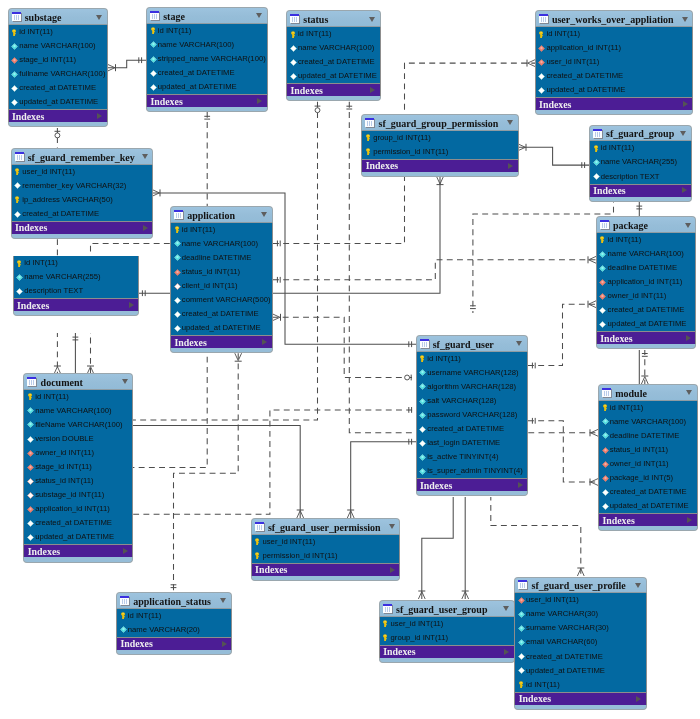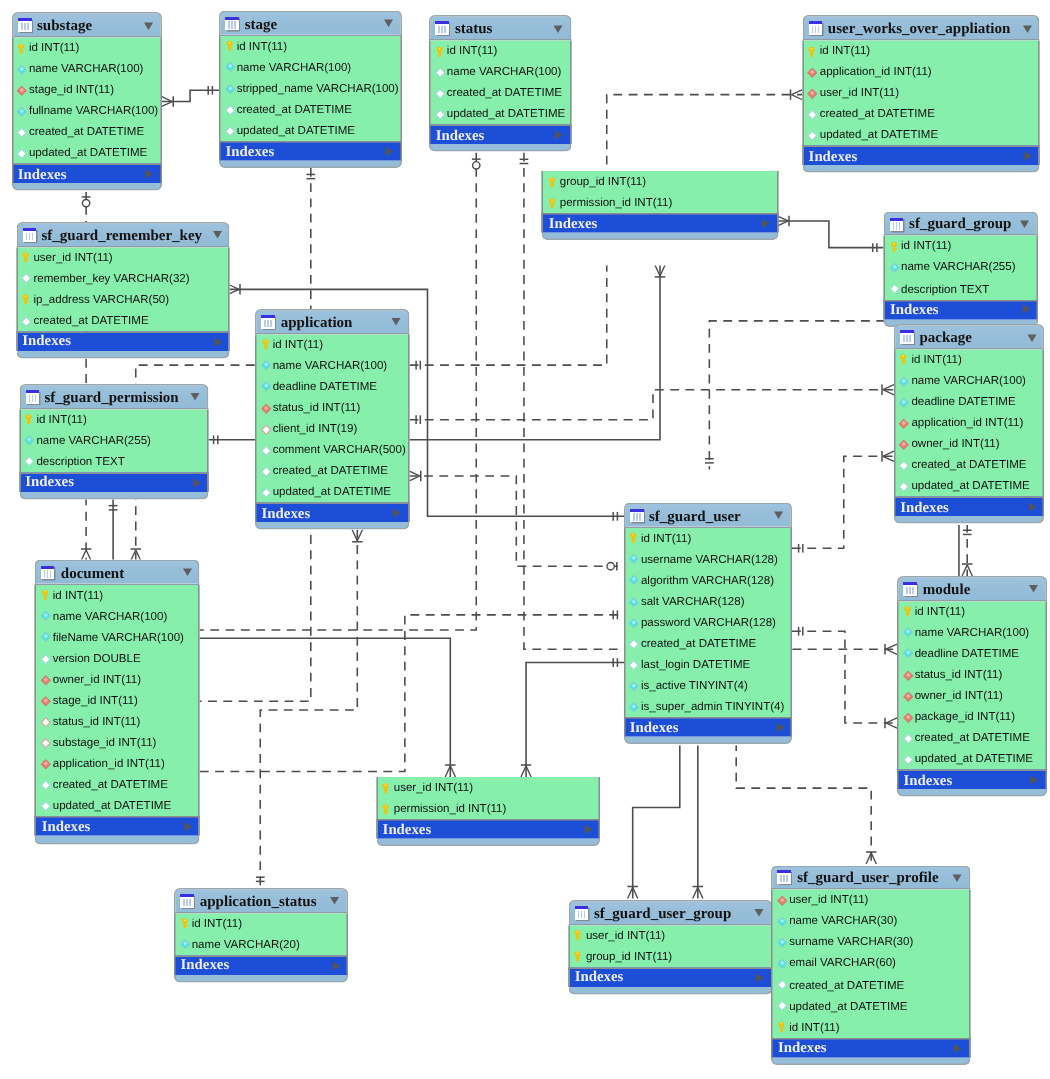--- a/index.html
+++ b/index.html
@@ -17,27 +17,27 @@
        box-sizing:border-box;overflow:hidden;}
   .tbl .hdr .tname{position:absolute;left:16.2px;top:1.5px;font-size:10px;font-weight:bold;
        color:#131313;white-space:nowrap;line-height:13px;
        font-family:"Liberation Serif",serif;}
   .tbl .hdr .ticon{position:absolute;left:3px;top:2.8px;width:10px;height:10px;
        line-height:0;display:block;}
   .tbl .hdr .caret{position:absolute;right:4.6px;top:5.4px;width:0;height:0;
        border-left:3.05px solid transparent;border-right:3.05px solid transparent;
        border-top:5.6px solid #5e5e5e;}
   .tbl .body{border-left:1px solid #8d8d8d;border-right:1px solid #8d8d8d;
-       background:#86efac;box-sizing:border-box;}
+       background:#0369a1;box-sizing:border-box;}
   .tbl .row{position:relative;height:14.09px;}
   .tbl .row .ico{position:absolute;left:2.7px;top:3.8px;width:7px;height:7px;
        line-height:0;display:block;}
   .tbl .row .lbl{position:absolute;left:10.8px;top:2.1px;font-size:7.7px;color:#101010;
        white-space:nowrap;line-height:10px;font-family:"Liberation Sans",sans-serif;}
-  .tbl .idx{position:relative;height:13.1px;background:#1d4ed8;
+  .tbl .idx{position:relative;height:13.1px;background:#4c1d95;
        border-left:1px solid #8d8d8d;border-right:1px solid #8d8d8d;
        border-top:1px solid #8d8d8d;box-sizing:border-box;}
   .tbl .idx .itxt{position:absolute;left:3.4px;top:0.6px;font-size:9.9px;
        font-weight:bold;color:#eeeeee;font-family:"Liberation Serif",serif;
        line-height:11px;}
   .tbl .idx .arrow{position:absolute;right:4.4px;top:2.9px;width:0;height:0;
        border-top:3.05px solid transparent;border-bottom:3.05px solid transparent;
        border-left:5.8px solid #545454;}
   .tbl .foot{height:5.1px;background:#96bdd8;border-radius:0 0 4px 4px;
        border:1px solid #9aa7ae;border-top:none;box-sizing:border-box;}
@@ -450,20 +450,34 @@
           <span class="lbl">updated_at DATETIME</span>
         </div>
       </div>
       <div class="idx">
         <span class="itxt">Indexes</span>
         <span class="arrow"></span>
       </div>
       <div class="foot"></div>
     </div>
     <div class="tbl" style="left: 361.4px; top: 114px; width: 157.4px; height: 62.88px;">
+      <div class="hdr">
+        <span class="ticon"><svg viewBox="0 0 10 10" width="10" height="10" shape-rendering="crispEdges">
+            <rect x="1" y="1" width="9" height="9" fill="#808894"></rect>
+            <rect x="0" y="0" width="9" height="9" fill="#fbfdff"></rect>
+            <rect x="0" y="0" width="9" height="2" fill="#3b30e0"></rect>
+            <g fill="#b9cbe8">
+              <rect x="2" y="3" width="1" height="5"></rect>
+              <rect x="4" y="3" width="1" height="5"></rect>
+              <rect x="6" y="3" width="1" height="5"></rect>
+            </g>
+          </svg></span>
+        <span class="tname">sf_guard_group_permission</span>
+        <span class="caret"></span>
+      </div>
       <div class="body">
         <div class="row">
           <span class="ico"><svg viewBox="0 0 7 7" width="7" height="7">
               <path d="M3.05 0.15 C4.3 0.15 5.0 1.05 5.0 2.05 C5.0 2.8 4.6 3.4 3.95 3.7 L3.95 4.25 L4.95 4.25 L4.95 5.15 L3.95 5.15 L3.95 6.95 L2.2 6.95 L2.2 3.7 C1.5 3.4 1.1 2.8 1.1 2.05 C1.1 1.05 1.8 0.15 3.05 0.15 Z" fill="#f0c40a"></path>
               <ellipse cx="3.05" cy="1.45" rx="0.5" ry="0.45" fill="#fdf0a8"></ellipse>
             </svg></span>
           <span class="lbl">group_id INT(11)</span>
         </div>
         <div class="row">
           <span class="ico"><svg viewBox="0 0 7 7" width="7" height="7">
@@ -472,21 +486,21 @@
             </svg></span>
           <span class="lbl">permission_id INT(11)</span>
         </div>
       </div>
       <div class="idx">
         <span class="itxt">Indexes</span>
         <span class="arrow"></span>
       </div>
       <div class="foot"></div>
     </div>
-    <div class="tbl" style="left: 588.9px; top: 124.8px; width: 103.1px; height: 76.97px; margin-top: 16px;">
+    <div class="tbl" style="left: 588.9px; top: 124.8px; width: 103.1px; height: 76.97px;">
       <div class="hdr">
         <span class="ticon"><svg viewBox="0 0 10 10" width="10" height="10" shape-rendering="crispEdges">
             <rect x="1" y="1" width="9" height="9" fill="#808894"></rect>
             <rect x="0" y="0" width="9" height="9" fill="#fbfdff"></rect>
             <rect x="0" y="0" width="9" height="2" fill="#3b30e0"></rect>
             <g fill="#b9cbe8">
               <rect x="2" y="3" width="1" height="5"></rect>
               <rect x="4" y="3" width="1" height="5"></rect>
               <rect x="6" y="3" width="1" height="5"></rect>
             </g>
@@ -682,21 +696,21 @@
           <span class="ico"><svg viewBox="0 0 7 7" width="7" height="7">
               <path d="M3.5 0.55 L6.45 3.5 L3.5 6.45 L0.55 3.5 Z" fill="#ed7d6d" stroke="#cf8072" stroke-width="0.8" stroke-linejoin="miter"></path>
               <path d="M3.5 1.45 L5.0 2.95 L3.5 4.45 L2.0 2.95 Z" fill="#fbcdc6" opacity="0.6"></path>
             </svg></span>
           <span class="lbl">status_id INT(11)</span>
         </div>
         <div class="row">
           <span class="ico"><svg viewBox="0 0 7 7" width="7" height="7">
               <path d="M3.5 0.55 L6.45 3.5 L3.5 6.45 L0.55 3.5 Z" fill="#ffffff" stroke="#dba79e" stroke-width="0.8" stroke-linejoin="miter"></path>
             </svg></span>
-          <span class="lbl">client_id INT(19)</span>
+          <span class="lbl">client_id INT(11)</span>
         </div>
         <div class="row">
           <span class="ico"><svg viewBox="0 0 7 7" width="7" height="7">
               <path d="M3.5 0.55 L6.45 3.5 L3.5 6.45 L0.55 3.5 Z" fill="#ffffff" stroke="#a9d9da" stroke-width="0.8" stroke-linejoin="miter"></path>
             </svg></span>
           <span class="lbl">comment VARCHAR(500)</span>
         </div>
         <div class="row">
           <span class="ico"><svg viewBox="0 0 7 7" width="7" height="7">
               <path d="M3.5 0.55 L6.45 3.5 L3.5 6.45 L0.55 3.5 Z" fill="#ffffff" stroke="#a9d9da" stroke-width="0.8" stroke-linejoin="miter"></path>
@@ -710,34 +724,20 @@
           <span class="lbl">updated_at DATETIME</span>
         </div>
       </div>
       <div class="idx">
         <span class="itxt">Indexes</span>
         <span class="arrow"></span>
       </div>
       <div class="foot"></div>
     </div>
     <div class="tbl" style="left: 12.5px; top: 256px; width: 126.4px; height: 76.97px;">
-      <div class="hdr">
-        <span class="ticon"><svg viewBox="0 0 10 10" width="10" height="10" shape-rendering="crispEdges">
-            <rect x="1" y="1" width="9" height="9" fill="#808894"></rect>
-            <rect x="0" y="0" width="9" height="9" fill="#fbfdff"></rect>
-            <rect x="0" y="0" width="9" height="2" fill="#3b30e0"></rect>
-            <g fill="#b9cbe8">
-              <rect x="2" y="3" width="1" height="5"></rect>
-              <rect x="4" y="3" width="1" height="5"></rect>
-              <rect x="6" y="3" width="1" height="5"></rect>
-            </g>
-          </svg></span>
-        <span class="tname">sf_guard_permission</span>
-        <span class="caret"></span>
-      </div>
       <div class="body">
         <div class="row">
           <span class="ico"><svg viewBox="0 0 7 7" width="7" height="7">
               <path d="M3.05 0.15 C4.3 0.15 5.0 1.05 5.0 2.05 C5.0 2.8 4.6 3.4 3.95 3.7 L3.95 4.25 L4.95 4.25 L4.95 5.15 L3.95 5.15 L3.95 6.95 L2.2 6.95 L2.2 3.7 C1.5 3.4 1.1 2.8 1.1 2.05 C1.1 1.05 1.8 0.15 3.05 0.15 Z" fill="#f0c40a"></path>
               <ellipse cx="3.05" cy="1.45" rx="0.5" ry="0.45" fill="#fdf0a8"></ellipse>
             </svg></span>
           <span class="lbl">id INT(11)</span>
         </div>
         <div class="row">
           <span class="ico"><svg viewBox="0 0 7 7" width="7" height="7">
@@ -892,21 +892,21 @@
               <path d="M3.5 0.55 L6.45 3.5 L3.5 6.45 L0.55 3.5 Z" fill="#ed7d6d" stroke="#cf8072" stroke-width="0.8" stroke-linejoin="miter"></path>
               <path d="M3.5 1.45 L5.0 2.95 L3.5 4.45 L2.0 2.95 Z" fill="#fbcdc6" opacity="0.6"></path>
             </svg></span>
           <span class="lbl">owner_id INT(11)</span>
         </div>
         <div class="row">
           <span class="ico"><svg viewBox="0 0 7 7" width="7" height="7">
               <path d="M3.5 0.55 L6.45 3.5 L3.5 6.45 L0.55 3.5 Z" fill="#ed7d6d" stroke="#cf8072" stroke-width="0.8" stroke-linejoin="miter"></path>
               <path d="M3.5 1.45 L5.0 2.95 L3.5 4.45 L2.0 2.95 Z" fill="#fbcdc6" opacity="0.6"></path>
             </svg></span>
-          <span class="lbl">package_id INT(11)</span>
+          <span class="lbl">package_id INT(5)</span>
         </div>
         <div class="row">
           <span class="ico"><svg viewBox="0 0 7 7" width="7" height="7">
               <path d="M3.5 0.55 L6.45 3.5 L3.5 6.45 L0.55 3.5 Z" fill="#ffffff" stroke="#a9d9da" stroke-width="0.8" stroke-linejoin="miter"></path>
             </svg></span>
           <span class="lbl">created_at DATETIME</span>
         </div>
         <div class="row">
           <span class="ico"><svg viewBox="0 0 7 7" width="7" height="7">
               <path d="M3.5 0.55 L6.45 3.5 L3.5 6.45 L0.55 3.5 Z" fill="#ffffff" stroke="#a9d9da" stroke-width="0.8" stroke-linejoin="miter"></path>
@@ -1009,20 +1009,34 @@
           <span class="lbl">updated_at DATETIME</span>
         </div>
       </div>
       <div class="idx">
         <span class="itxt">Indexes</span>
         <span class="arrow"></span>
       </div>
       <div class="foot"></div>
     </div>
     <div class="tbl" style="left: 250.7px; top: 518px; width: 149.6px; height: 62.88px;">
+      <div class="hdr">
+        <span class="ticon"><svg viewBox="0 0 10 10" width="10" height="10" shape-rendering="crispEdges">
+            <rect x="1" y="1" width="9" height="9" fill="#808894"></rect>
+            <rect x="0" y="0" width="9" height="9" fill="#fbfdff"></rect>
+            <rect x="0" y="0" width="9" height="2" fill="#3b30e0"></rect>
+            <g fill="#b9cbe8">
+              <rect x="2" y="3" width="1" height="5"></rect>
+              <rect x="4" y="3" width="1" height="5"></rect>
+              <rect x="6" y="3" width="1" height="5"></rect>
+            </g>
+          </svg></span>
+        <span class="tname">sf_guard_user_permission</span>
+        <span class="caret"></span>
+      </div>
       <div class="body">
         <div class="row">
           <span class="ico"><svg viewBox="0 0 7 7" width="7" height="7">
               <path d="M3.05 0.15 C4.3 0.15 5.0 1.05 5.0 2.05 C5.0 2.8 4.6 3.4 3.95 3.7 L3.95 4.25 L4.95 4.25 L4.95 5.15 L3.95 5.15 L3.95 6.95 L2.2 6.95 L2.2 3.7 C1.5 3.4 1.1 2.8 1.1 2.05 C1.1 1.05 1.8 0.15 3.05 0.15 Z" fill="#f0c40a"></path>
               <ellipse cx="3.05" cy="1.45" rx="0.5" ry="0.45" fill="#fdf0a8"></ellipse>
             </svg></span>
           <span class="lbl">user_id INT(11)</span>
         </div>
         <div class="row">
           <span class="ico"><svg viewBox="0 0 7 7" width="7" height="7">

